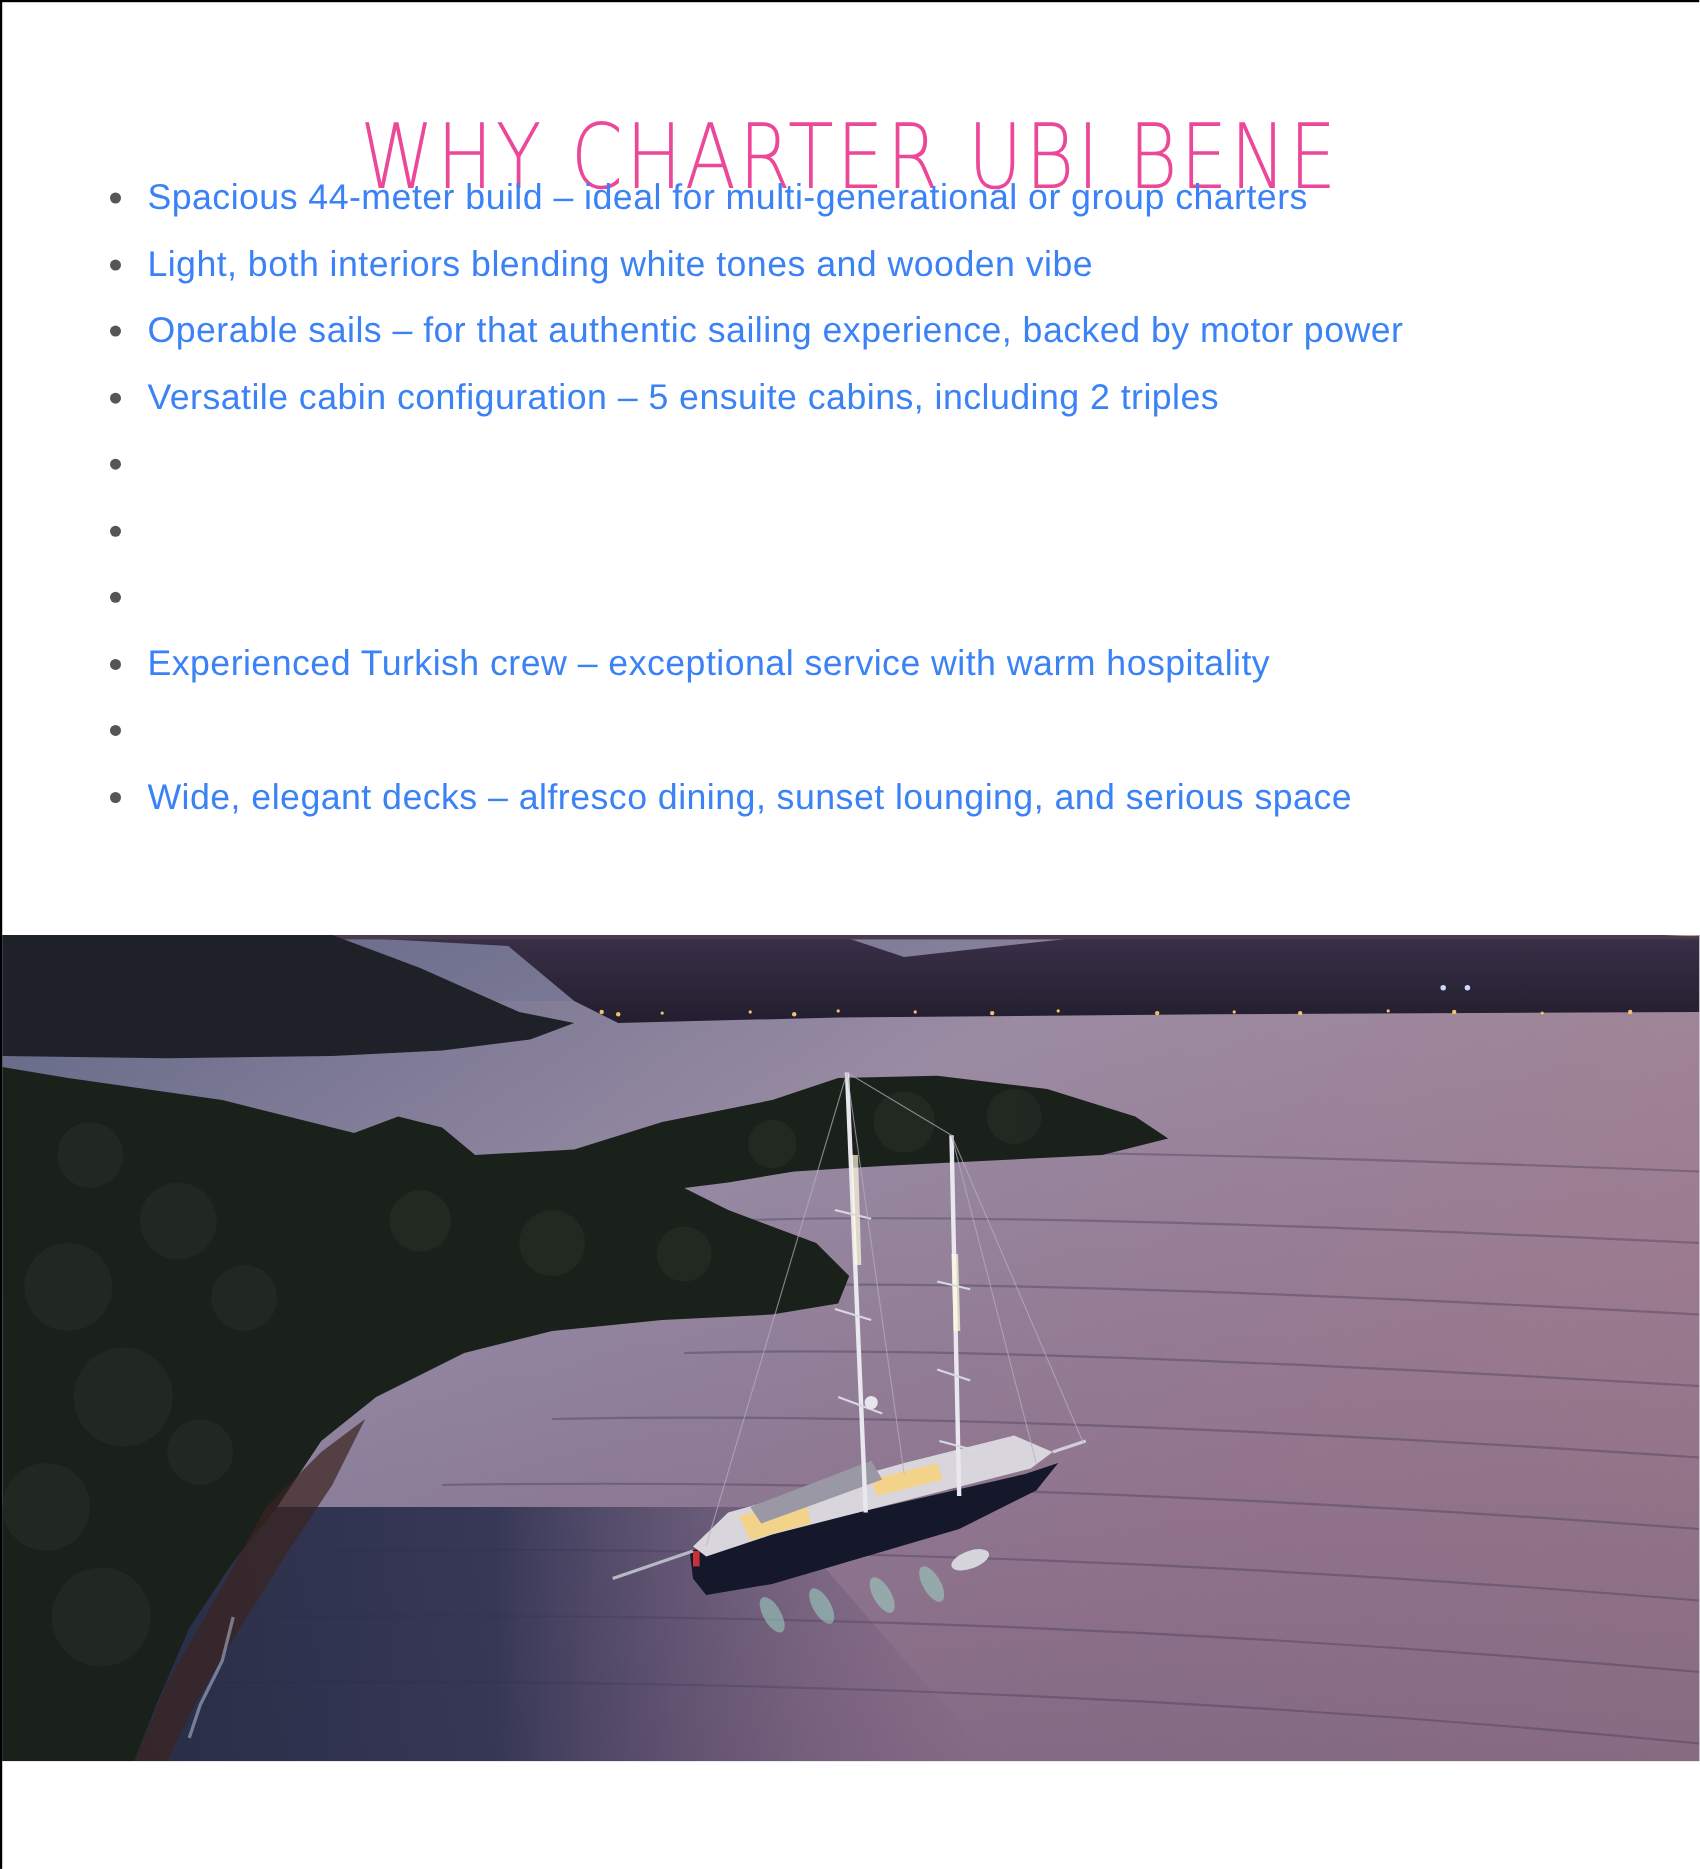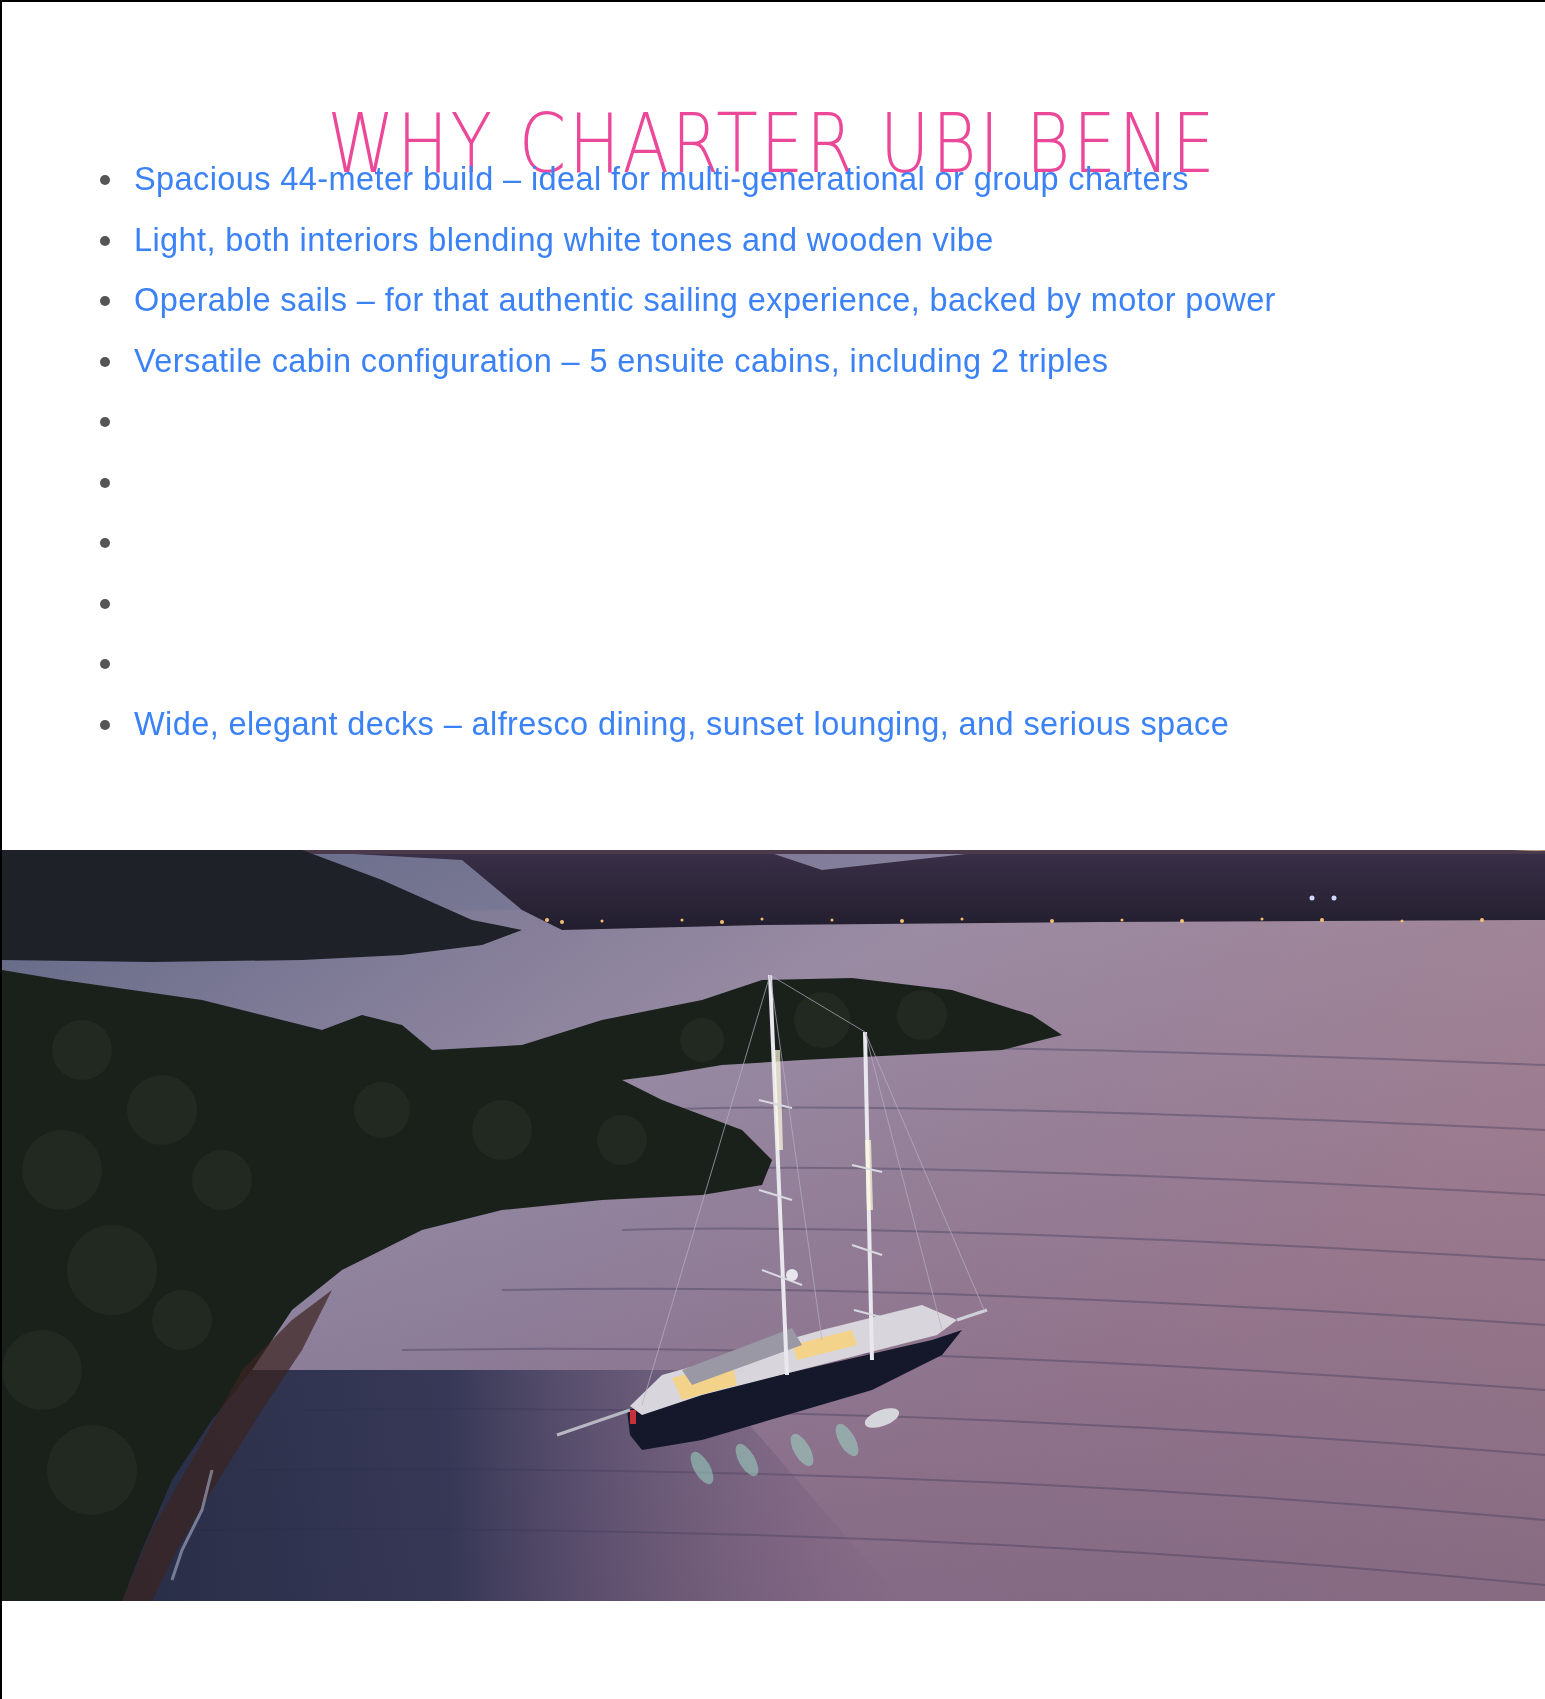--- a/index.html
+++ b/index.html
@@ -55,20 +55,21 @@
     <span class="dot"></span>
   </li>
   <li class="bullet" style="top:460px">
     <span class="dot"></span>
   </li>
   <li class="bullet" style="top:520px">
     <span class="dot"></span>
   </li>
   <li class="bullet" style="top:581px">
     <span class="dot"></span>
+    <span class="btext">Experienced Turkish crew – exceptional service with warm hospitality</span>
   </li>
   <li class="bullet" style="top:641px">
     <span class="dot"></span>
   </li>
   <li class="bullet" style="top:702px">
     <span class="dot"></span>
     <span class="btext">Wide, elegant decks – alfresco dining, sunset lounging, and serious space</span>
   </li>
 </ul>
 

